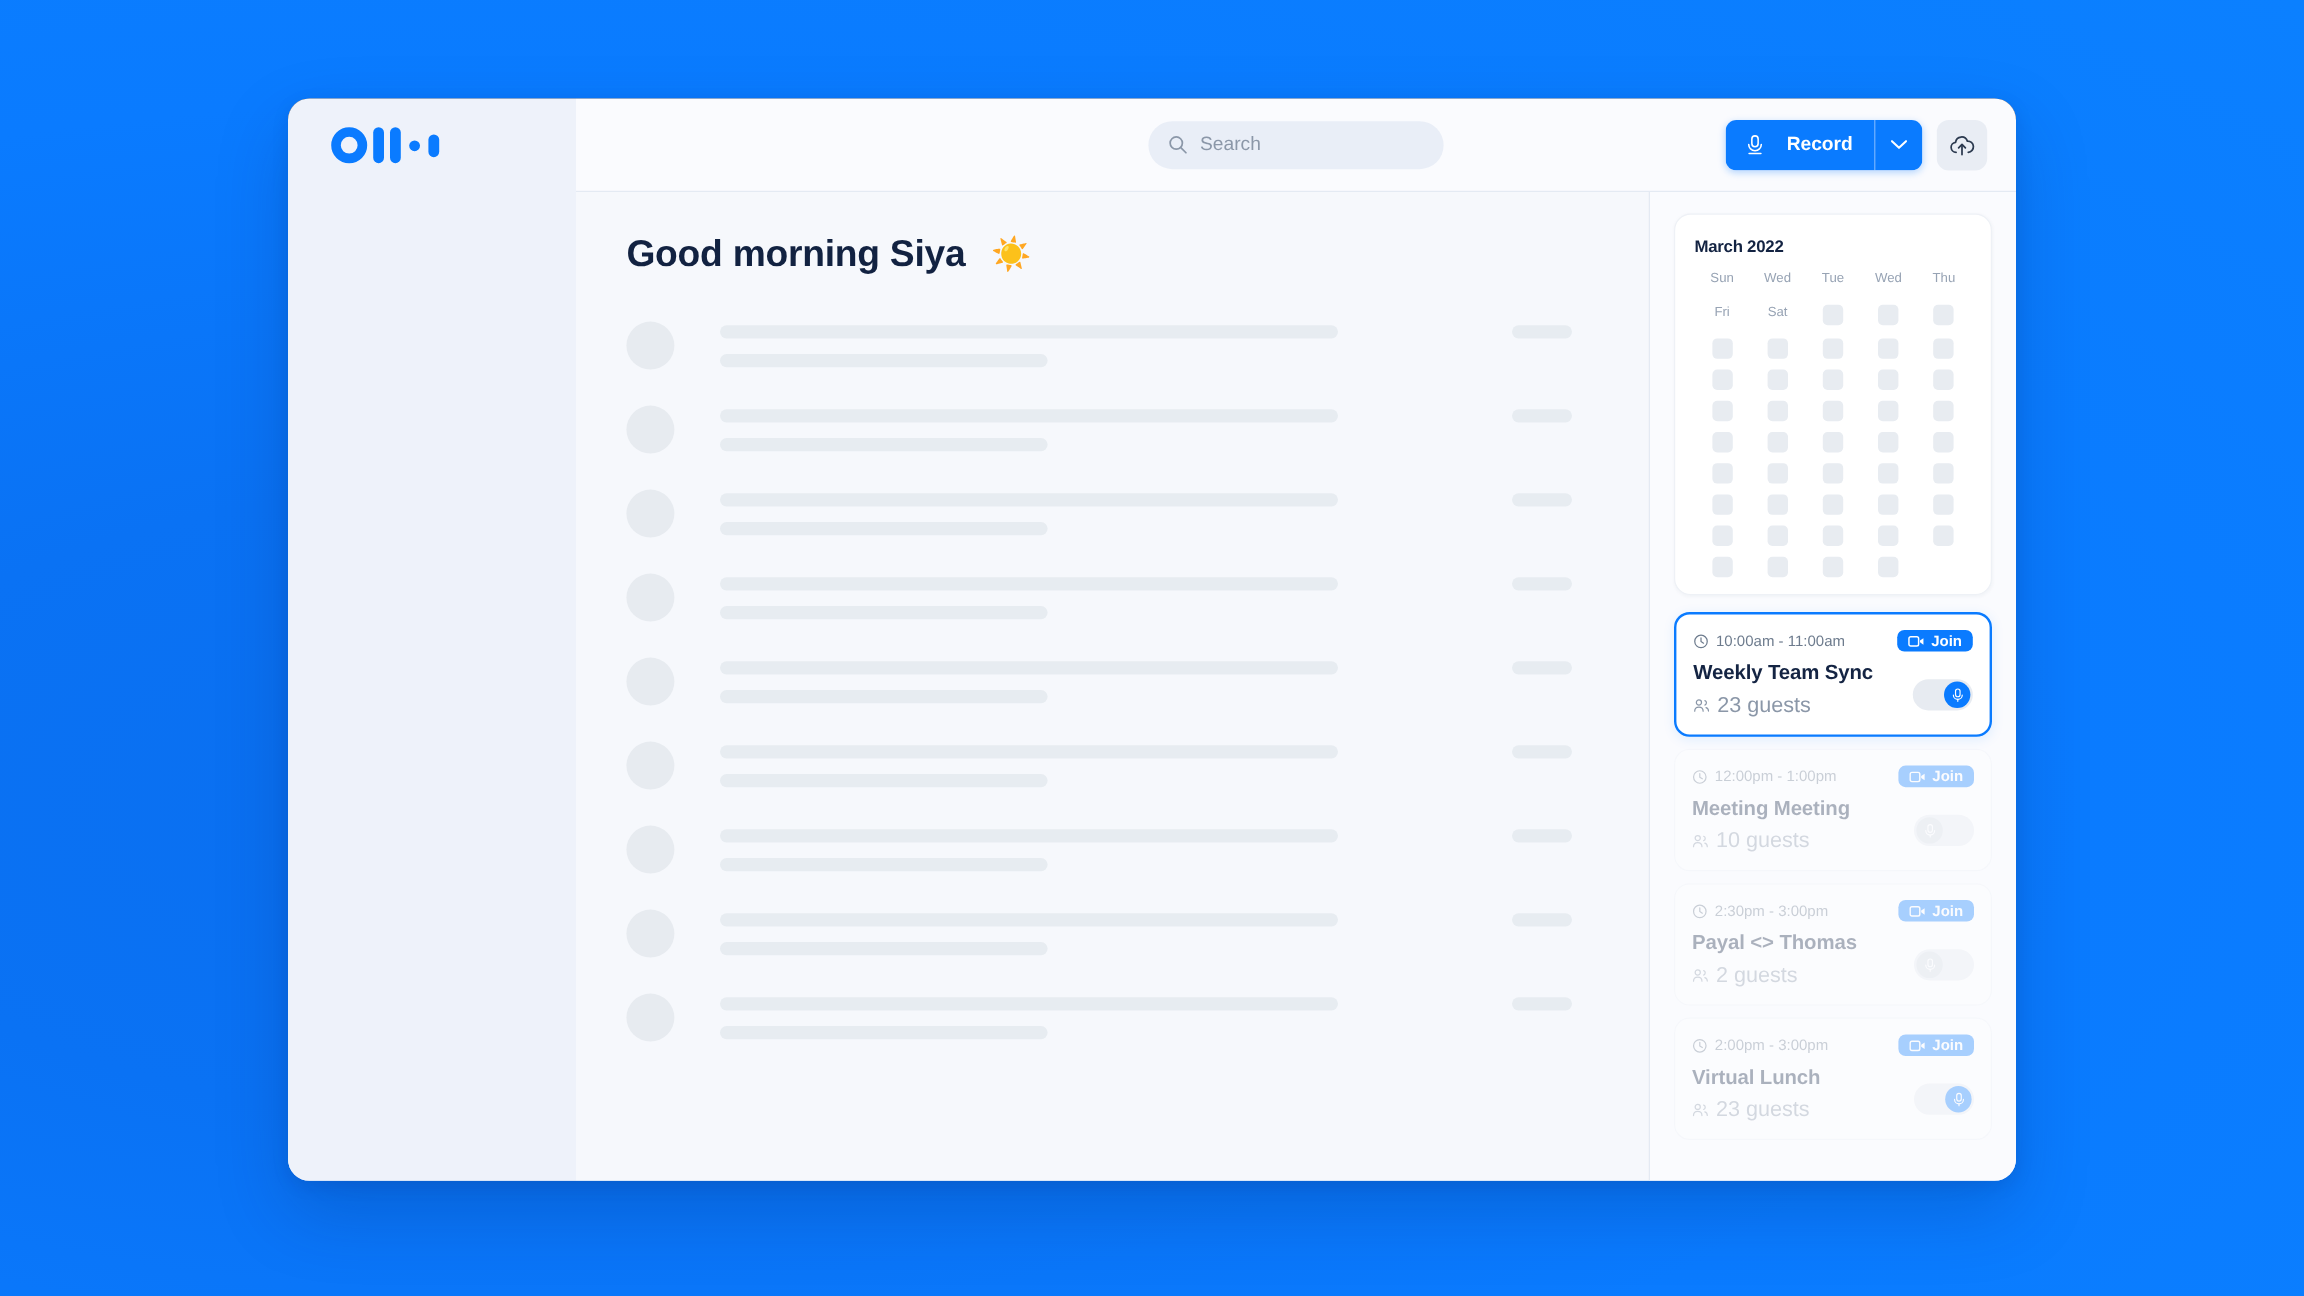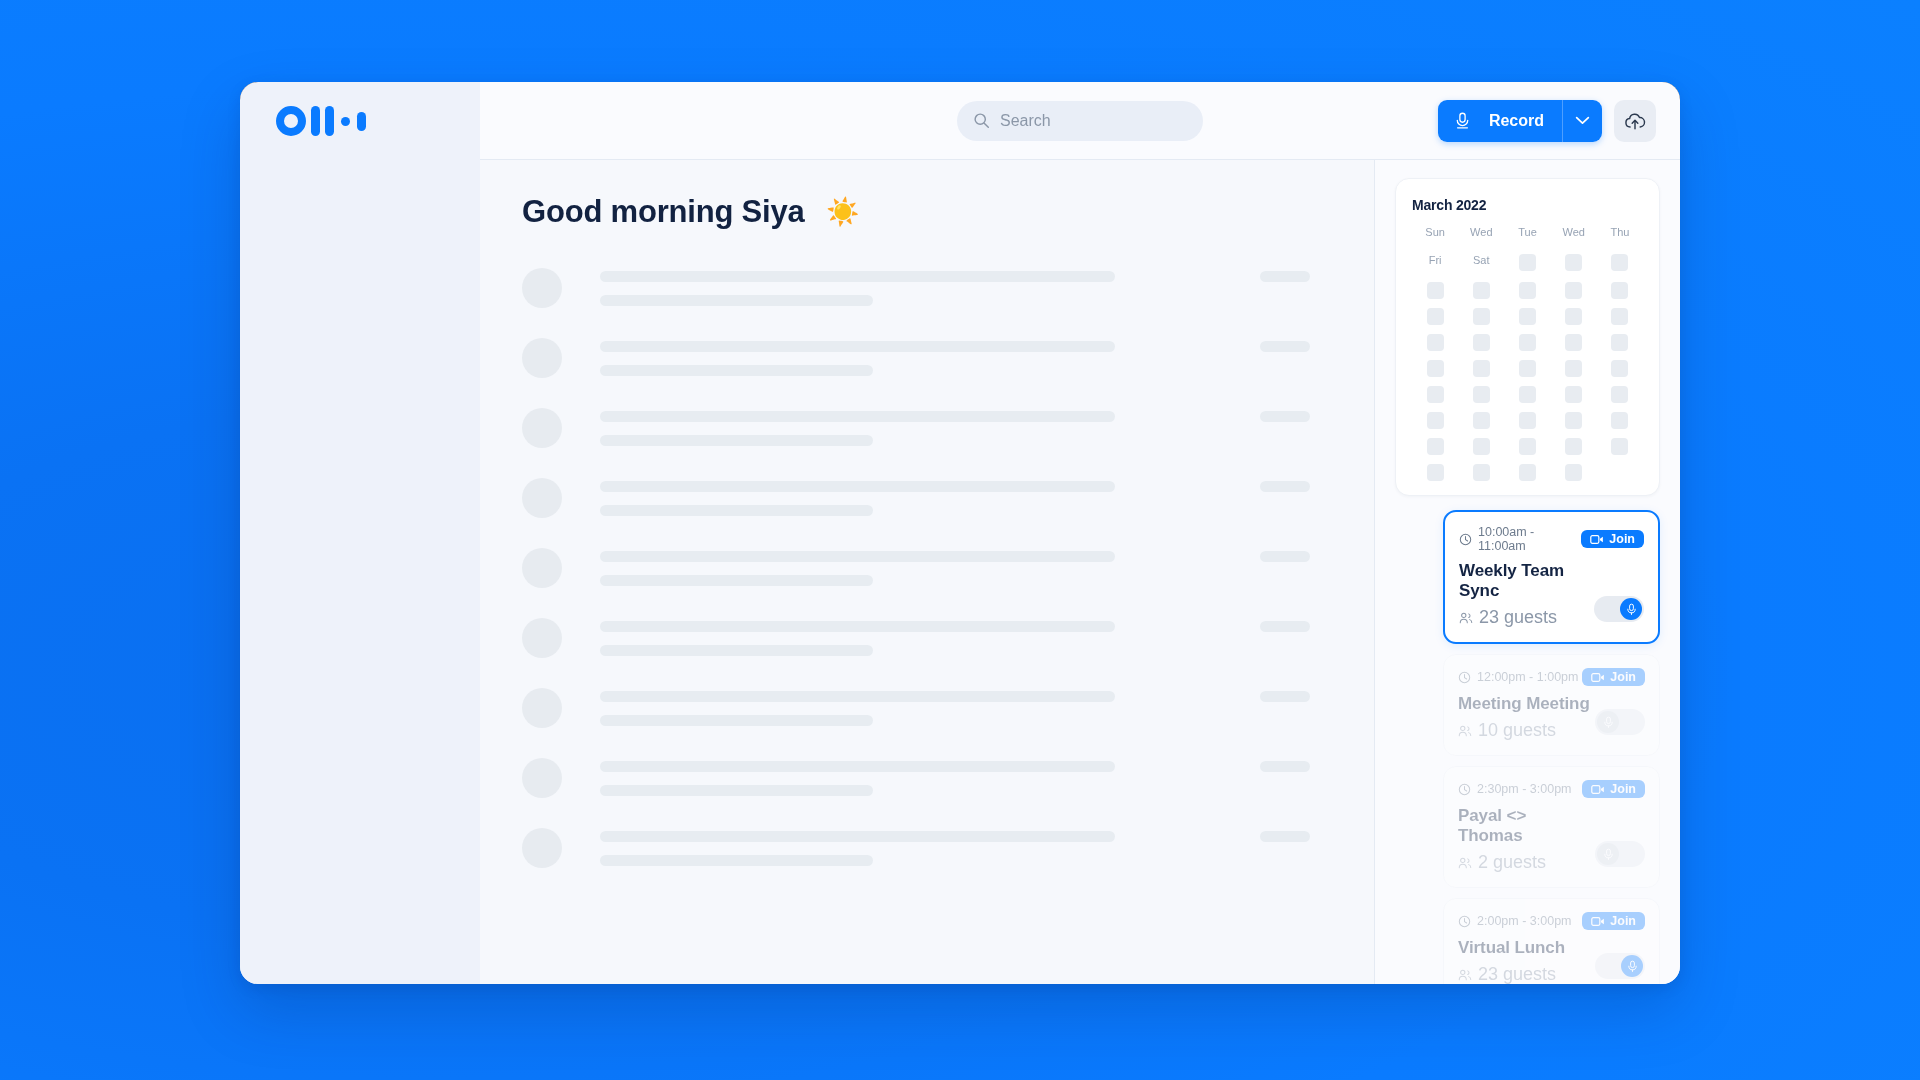--- a/index.html
+++ b/index.html
@@ -233,21 +233,20 @@
 
   
   .meetings { margin-top: 14px; }
   .meeting-card {
     background: #fff;
     border: 1px solid #eef1f6;
     border-radius: 13px;
     padding: 13px 14px 14px 14px;
     margin-bottom: 10px;
     position: relative;
-    margin-left: 48px;
   }
   .meeting-card.active {
     border: 2px solid #0a7bff;
     box-shadow: 0 2px 10px rgba(10,123,255,0.10);
   }
   .meeting-card.dim { opacity: 0.34; }
 
   .m-toprow { display: flex; align-items: center; justify-content: space-between; }
   .m-time { display: flex; align-items: center; gap: 6px; font-size: 12.5px; color: #6d7b8d; }
   .join-btn {

